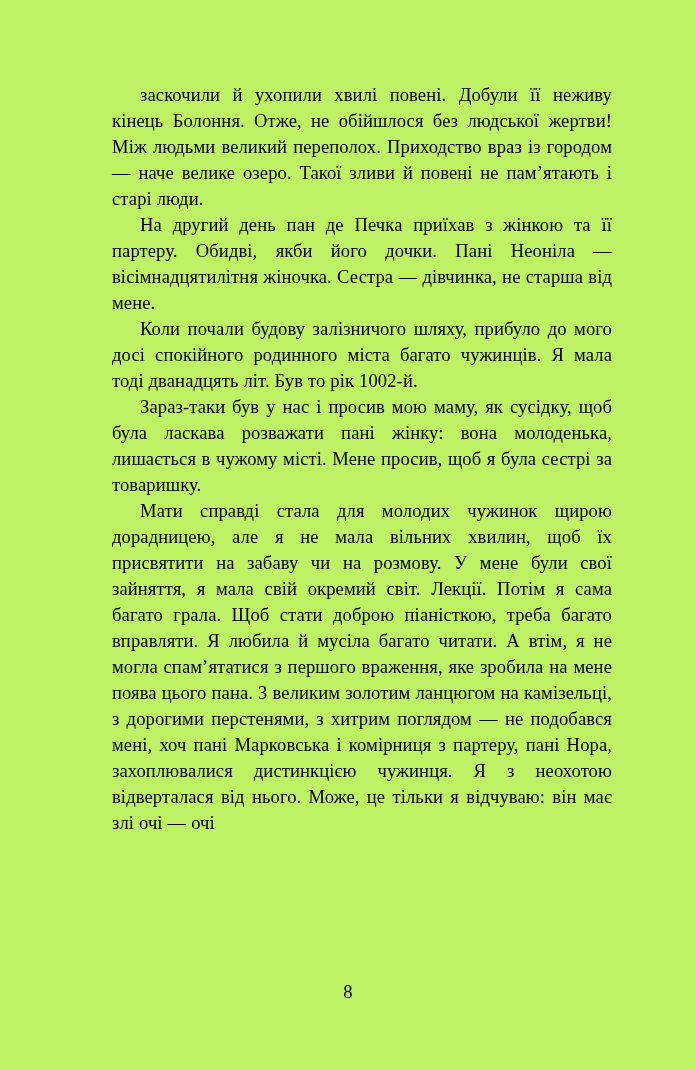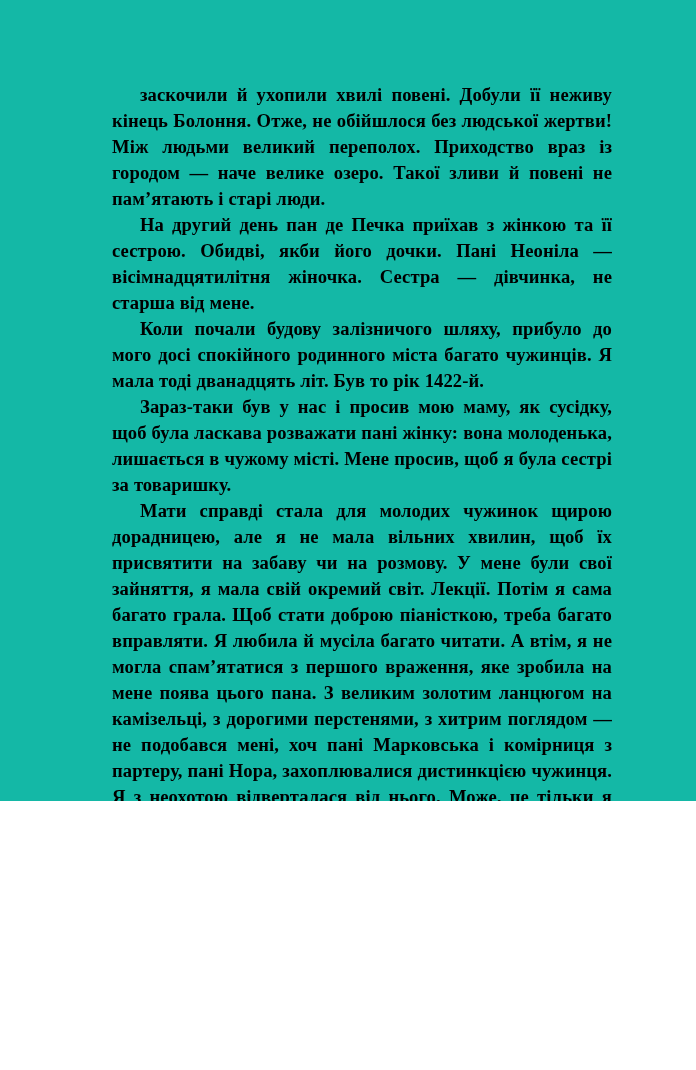--- a/index.html
+++ b/index.html
@@ -5,25 +5,24 @@
 <style>
   html, body {
     margin: 0;
     padding: 0;
     background: #ffffff;
   }
 
   .page {
     position: relative;
     width: 696px;
-    height: 801px;
-    background: #14b8a6;
+    height: 1070px;
+    background: #bef264;
     overflow: hidden;
     box-sizing: border-box;
-    font-weight: bold;
   }
 
   .text-block {
     position: absolute;
     left: 112px;
     top: 82px;
     width: 500px;
   }
 
   .para {
@@ -58,21 +57,21 @@
     color: #000000;
   }
 </style>
 </head>
 <body>
 
 <div class="page">
 
   <div class="text-block">
     <p class="para">заскочили й ухопили хвилі повені. Добули її неживу кінець Болоння. Отже, не обійшлося без людської жертви! Між людьми великий переполох. Приходство враз із городом — наче велике озеро. Такої зливи й повені не пам’ятають і старі люди.</p>
-    <p class="para">На другий день пан де Печка приїхав з жінкою та її сестрою. Обидві, якби його дочки. Пані Неоніла — вісімнадцятилітня жіночка. Сестра — дівчинка, не старша від мене.</p>
-    <p class="para">Коли почали будову залізничого шляху, прибуло до мого досі спокійного родинного міста багато чужинців. Я мала тоді дванадцять літ. Був то рік 1422-й.</p>
+    <p class="para">На другий день пан де Печка приїхав з жінкою та її партеру. Обидві, якби його дочки. Пані Неоніла — вісімнадцятилітня жіночка. Сестра — дівчинка, не старша від мене.</p>
+    <p class="para">Коли почали будову залізничого шляху, прибуло до мого досі спокійного родинного міста багато чужинців. Я мала тоді дванадцять літ. Був то рік 1002-й.</p>
     <p class="para">Зараз-таки був у нас і просив мою маму, як сусідку, щоб була ласкава розважати пані жінку: вона молоденька, лишається в чужому місті. Мене просив, щоб я була сестрі за товаришку.</p>
     <p class="para">Мати справді стала для молодих чужинок щирою дорадницею, але я не мала вільних хвилин, щоб їх присвятити на забаву чи на розмову. У мене були свої зайняття, я мала свій окремий світ. Лекції. Потім я сама багато грала. Щоб стати доброю піаністкою, треба багато вправляти. Я любила й мусіла багато читати. А втім, я не могла спам’ятатися з першого враження, яке зробила на мене поява цього пана. З великим золотим ланцюгом на камізельці, з дорогими перстенями, з хитрим поглядом — не подобався мені, хоч пані Марковська і комірниця з партеру, пані Нора, захоплювалися дистинкцією чужинця. Я з неохотою відверталася від нього. Може, це тільки я відчуваю: він має злі очі — очі</p>
   </div>
 
   <div class="folio">8</div>
 
 </div>
 
 </body></html>

